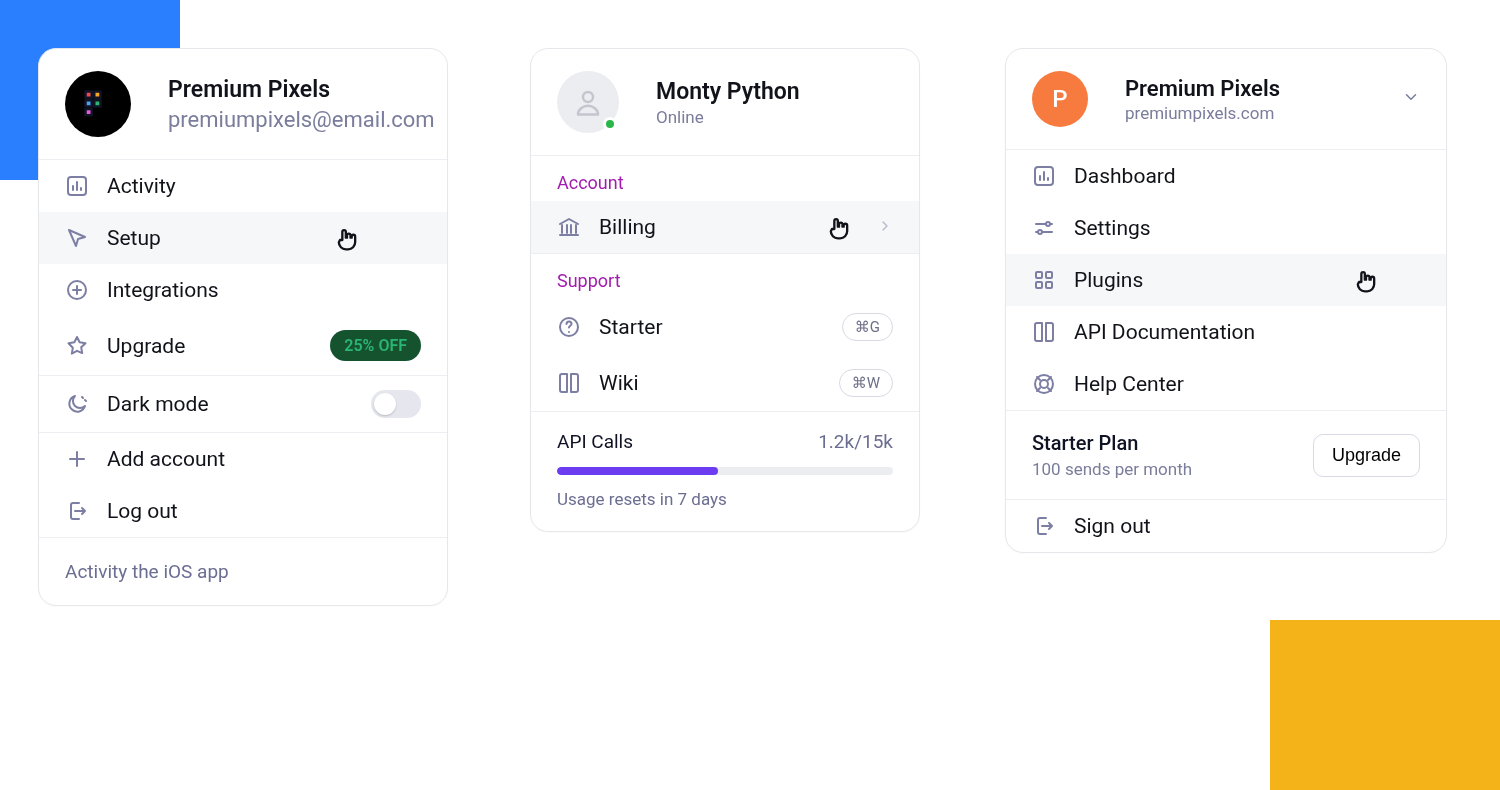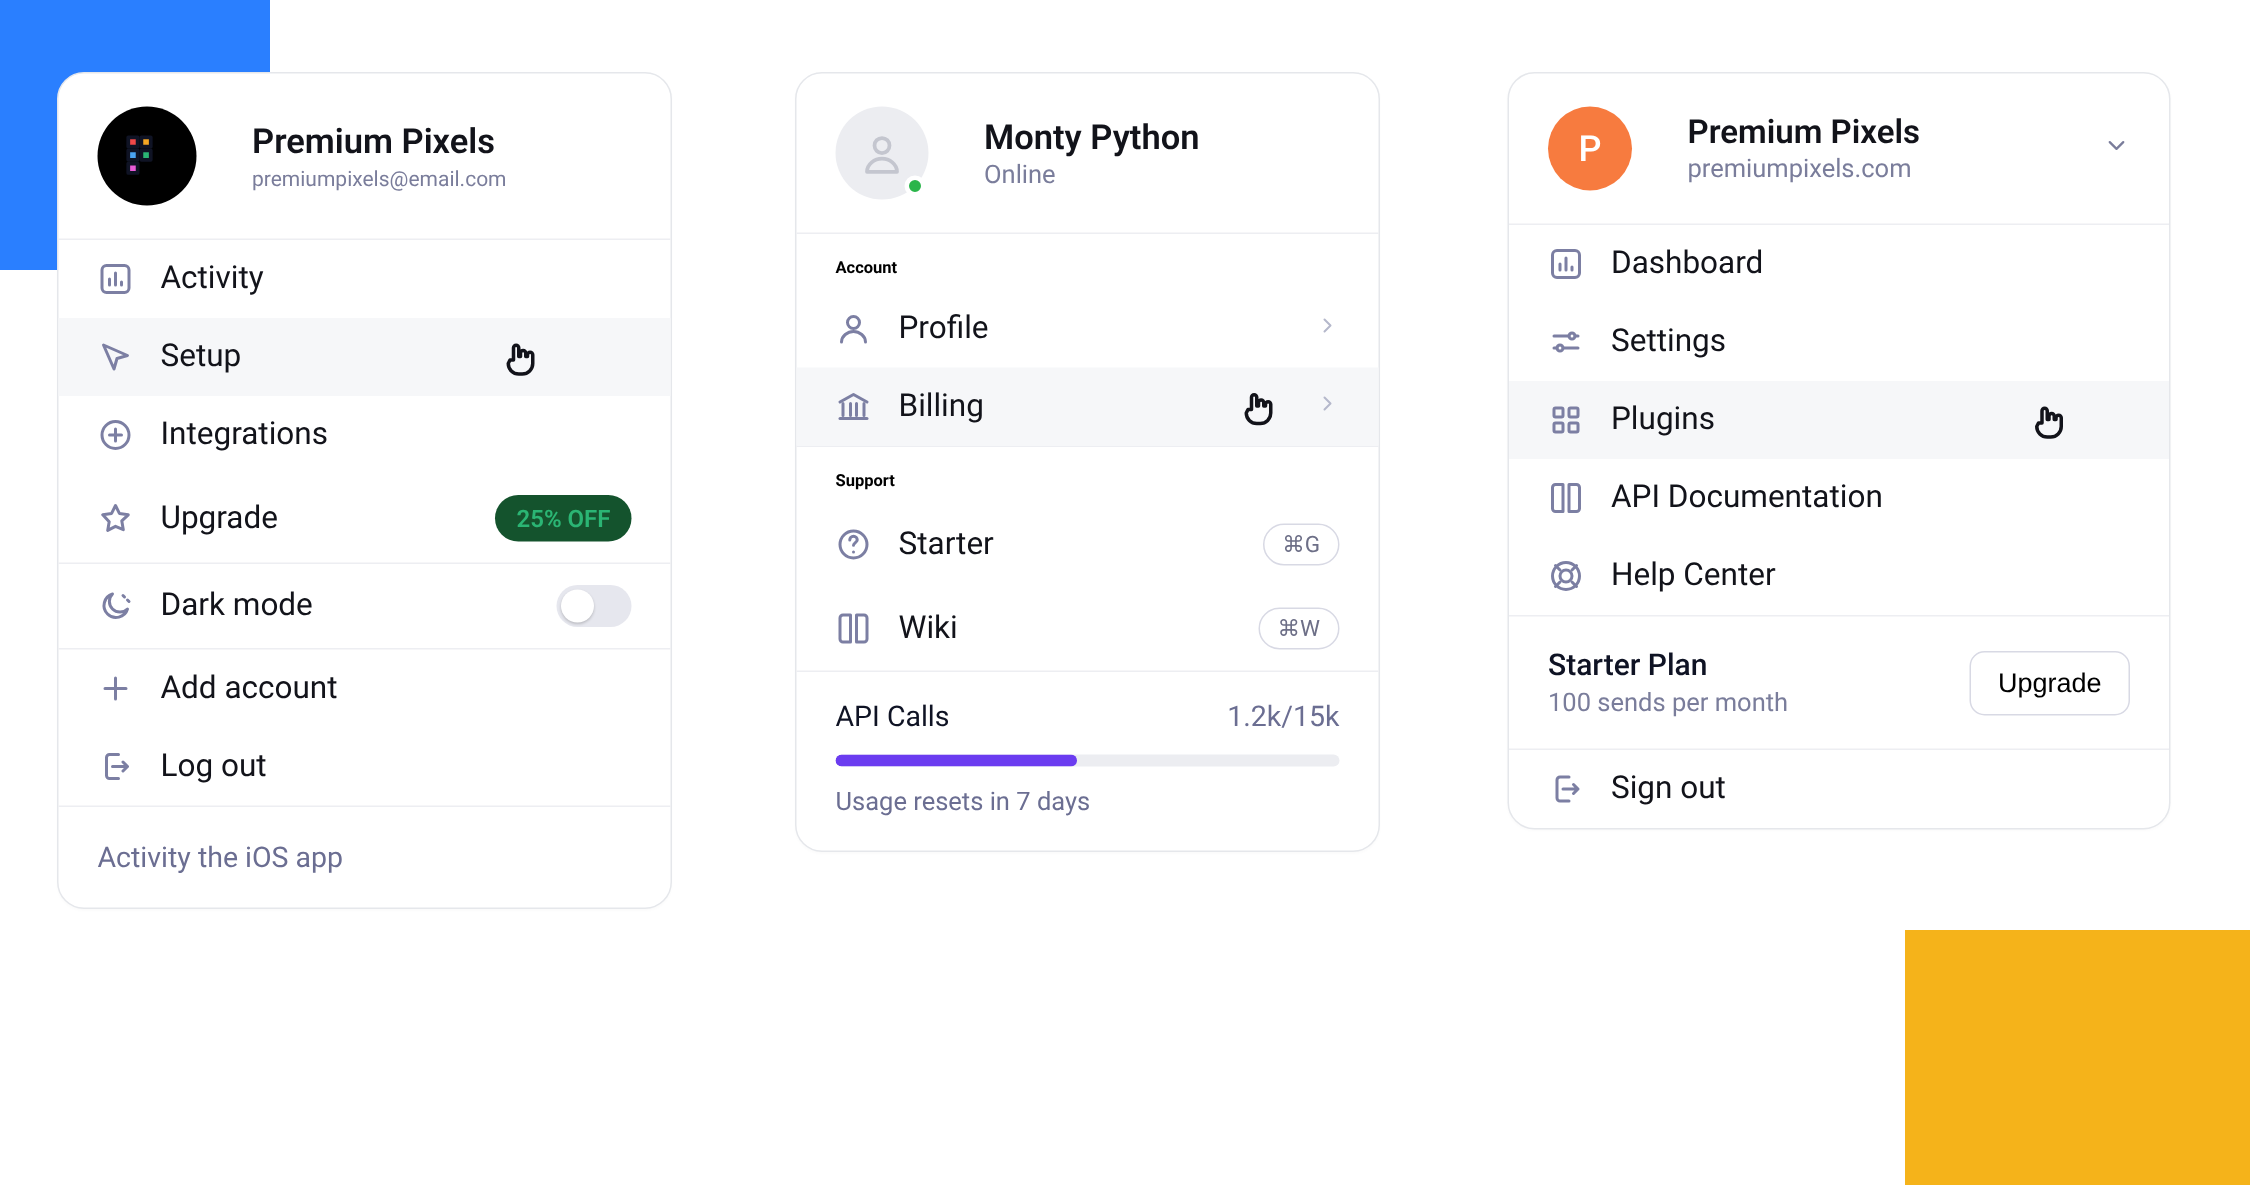--- a/index.html
+++ b/index.html
@@ -36,25 +36,25 @@
     width:62px; height:62px; border-radius:50%; background:#ecedf1; position:relative; flex-shrink:0;
     display:flex; align-items:center; justify-content:center;
   }
   .avatar-gray svg { width:30px; height:30px; color:#c4c6cf;}
   .status-dot { position:absolute; bottom:2px; right:2px; width:14px; height:14px; border-radius:50%; background:#2ab54a; border:3px solid #fff;}
   .avatar-orange {
     width:56px; height:56px; border-radius:50%; background:#f77b3f; color:#fff; display:flex; align-items:center; justify-content:center;
     font-size:24px; font-weight:500; flex-shrink:0;
   }
   .title { font-size:23px; font-weight:600; color:#12131a;}
-  .subtitle { font-size:14px; color:#7a7d9b; margin-top:4px;}
+  .subtitle { font-size:22px; color:#7a7d9b; margin-top:4px;}
   .subtitle-sm { font-size:17px; color:#7a7d9b; margin-top:2px;}
   .chevron-header { color:#7a7d9b;}
 
-  .section-label { font-size:11px; color:#000000; padding:16px 26px 8px;font-weight:bold;}
+  .section-label { font-size:18px; color:#a21caf; padding:16px 26px 8px;}
   .divider { height:1px; background:#edeef2; }
 
   .menu {}
   .item {
     display:flex; align-items:center; gap:18px; padding:14px 26px; font-size:21px; color:#12131a;
     cursor:pointer; position:relative;
   }
   .item .icon { width:24px; height:24px; color:#7c7fa3; flex-shrink:0; display:flex; align-items:center; justify-content:center;}
   .item.hovered { background:#f6f7f9; }
   .hand-cursor-glyph {
@@ -206,34 +206,20 @@
       <span class="status-dot"></span>
     </div>
     <div>
       <div class="title">Monty Python</div>
       <div class="subtitle-sm">Online</div>
     </div>
   </div>
   <div class="divider"></div>
 
   <div class="section-label">Account</div>
-  <div class="item">
-    <span class="icon">
-      <svg viewBox="0 0 24 24">
-          <circle cx="12" cy="8" r="4"></circle>
-          <path d="M4 21c0-4 4-7 8-7s8 3 8 7"></path>
-        </svg>
-    </span>
-    <span>Profile</span>
-    <span class="right chev-right">
-      <svg width="16" height="16" viewBox="0 0 24 24">
-          <path d="M9 6l6 6-6 6"></path>
-        </svg>
-    </span>
-  </div>
   <div class="item hovered">
     <span class="icon">
       <svg viewBox="0 0 24 24">
           <path d="M3 9l9-5 9 5"></path>
           <path d="M5 10v8M10 10v8M14 10v8M19 10v8"></path>
           <path d="M3 20h18"></path>
         </svg>
     </span>
     <span>Billing</span>
     <span class="hand-cursor-glyph" style="right:66px; top:14px;">

